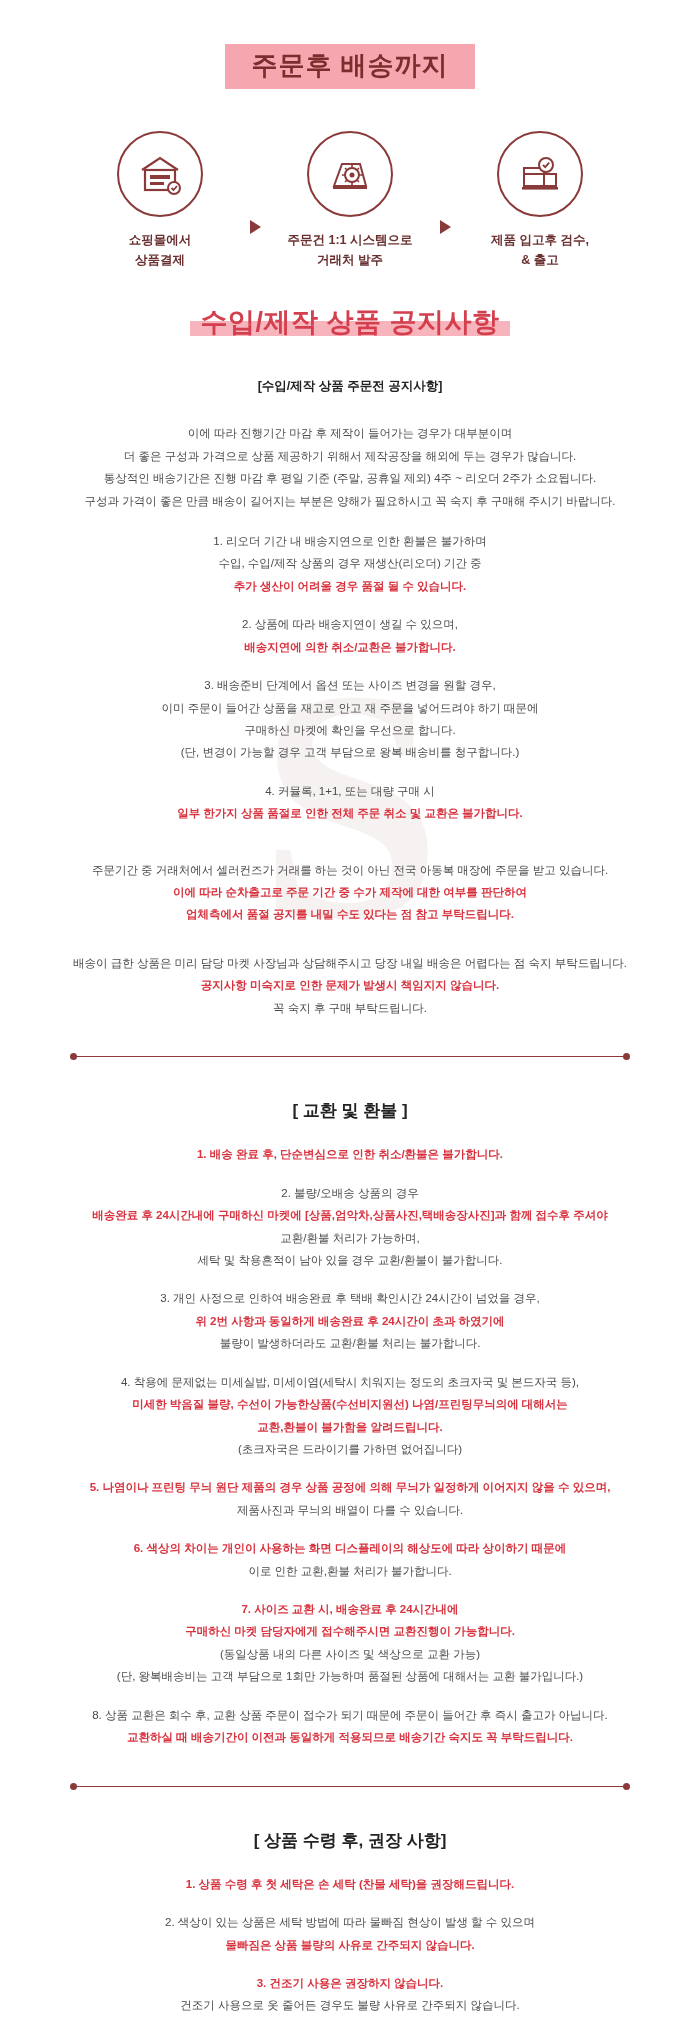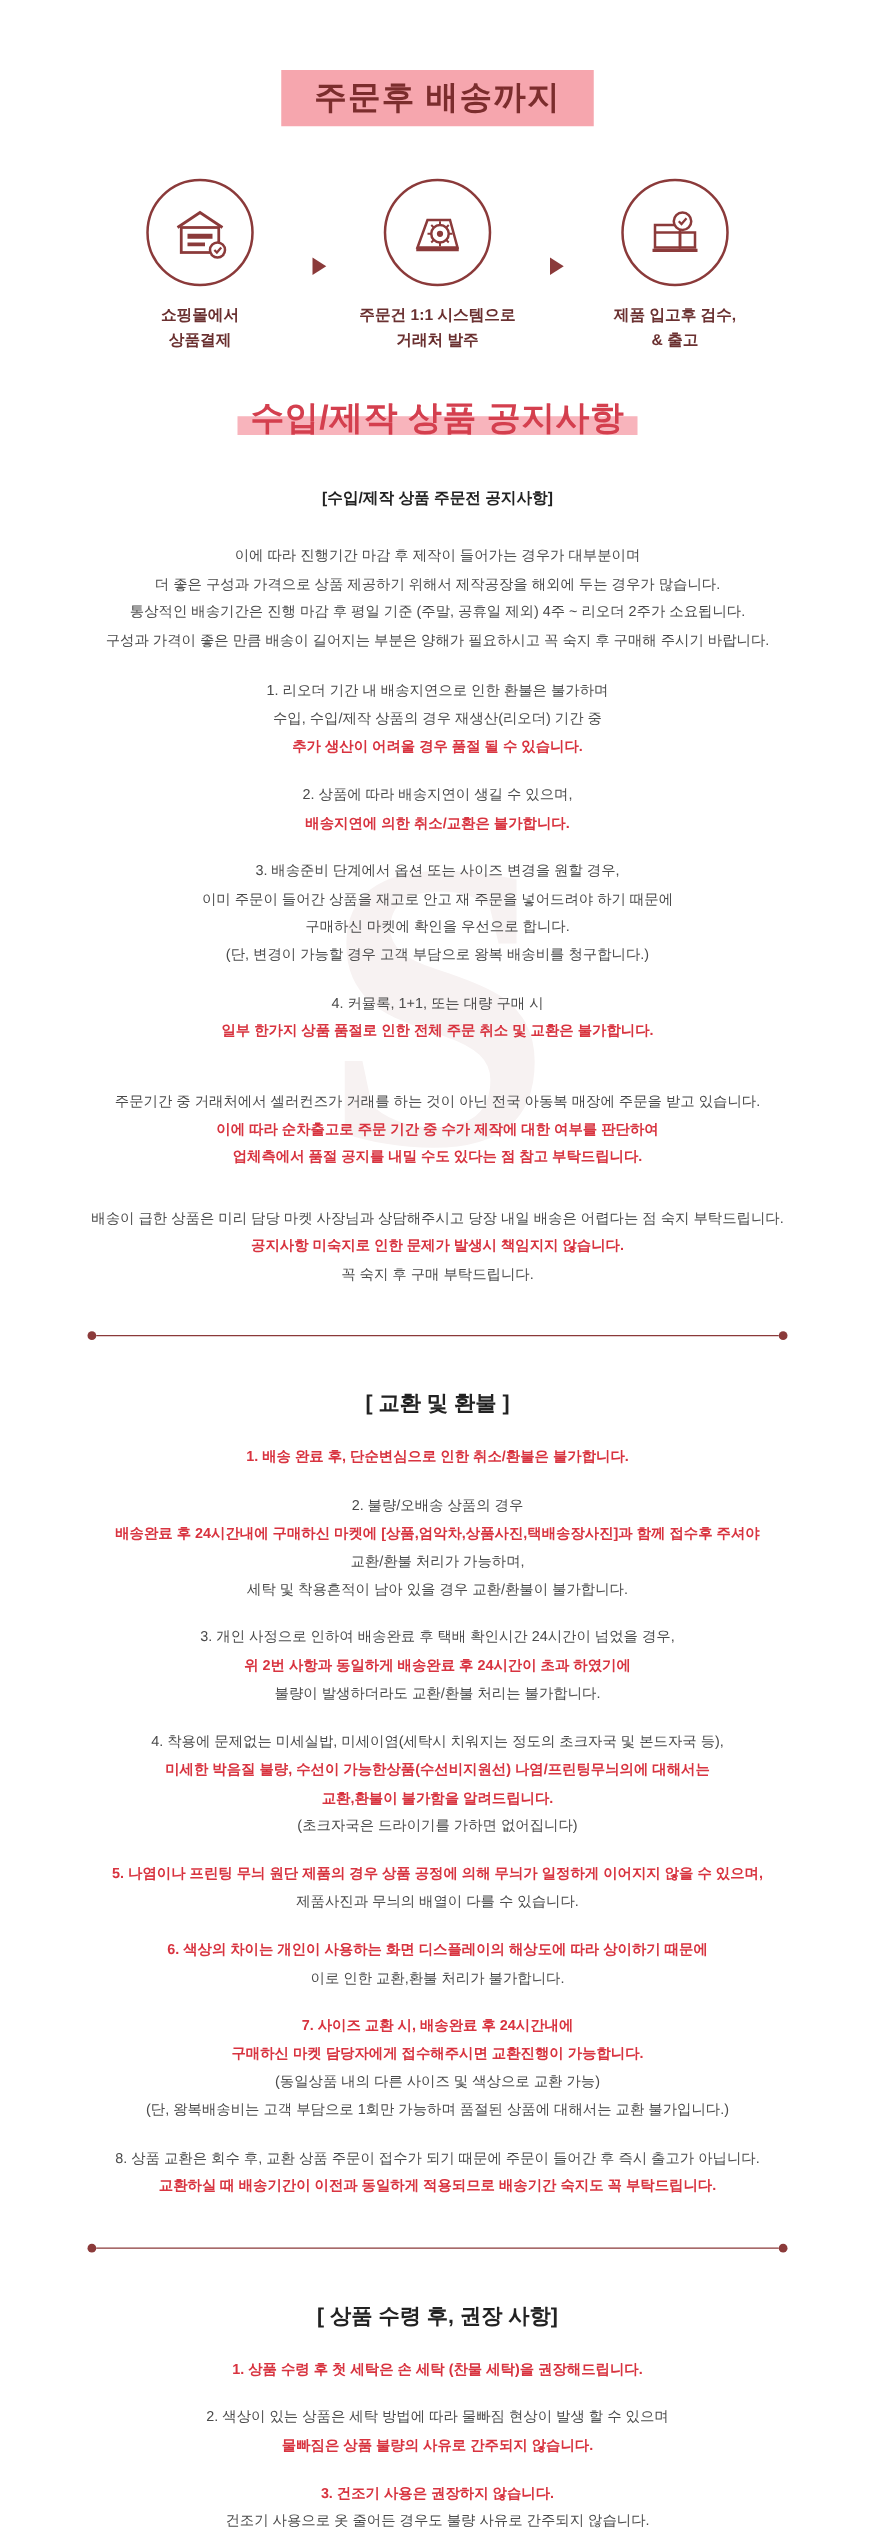--- a/index.html
+++ b/index.html
@@ -33,41 +33,41 @@
     line-height: 1;
     z-index: 0;
     user-select: none;
     font-weight: bold;
   }
   .content { position: relative; z-index: 2; }
 
   
   .banner-wrap {
     text-align: center;
-    padding-top: 56px;
+    padding-top: 44px;
   }
   .banner {
     display: inline-block;
     background: #f6a6ae;
     padding: 6px 26px 8px 26px;
   }
   .banner-text {
     font-size: 26px;
     font-weight: bold;
     color: #7b2d2d;
     letter-spacing: 1px;
     line-height: 1.2;
   }
 
   
   .steps {
     margin-top: 42px;
     display: flex;
     justify-content: center;
-    align-items: center;
+    align-items: flex-end;
     gap: 0px;
   }
   .step {
     width: 150px;
     text-align: center;
   }
   .circle {
     width: 86px; height: 86px;
     border: 2px solid #8b3a3a;
     border-radius: 50%;

